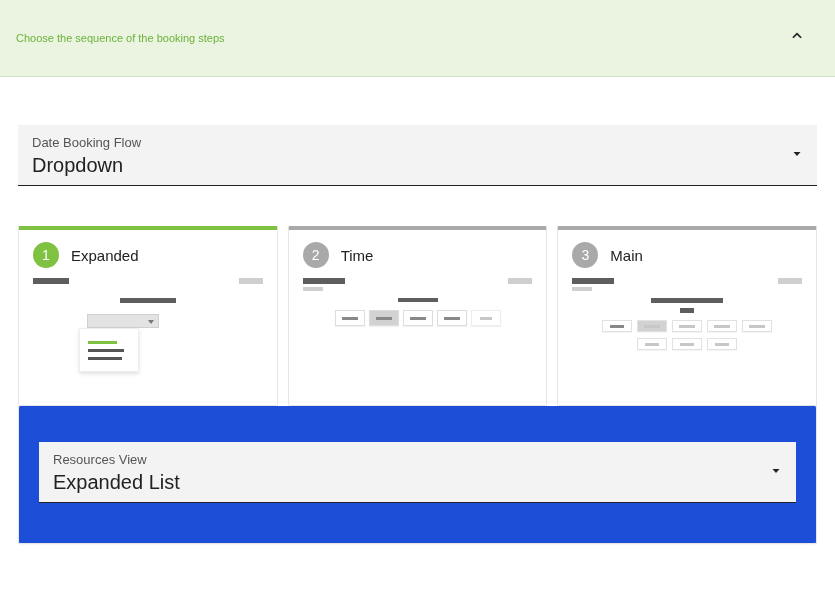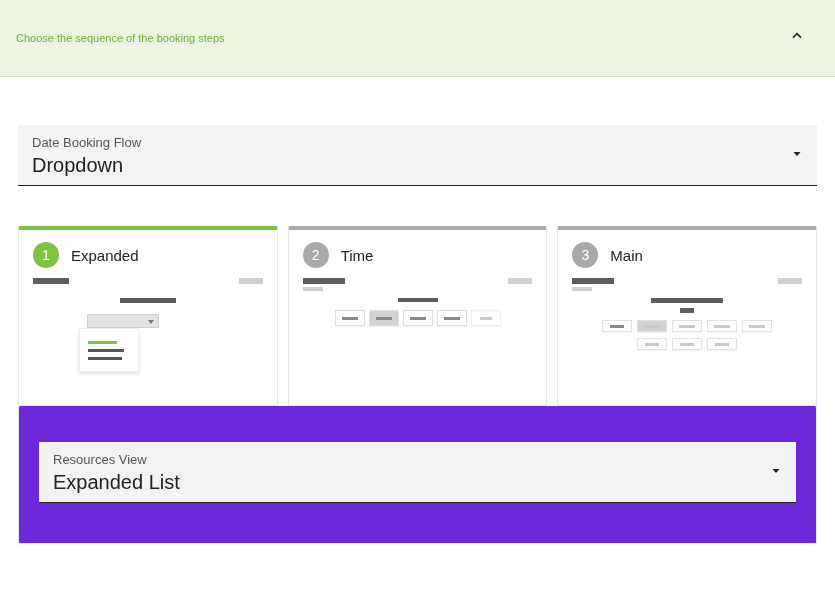--- a/index.html
+++ b/index.html
@@ -158,21 +158,21 @@
   .time-ill .row1 .chip { width:30px; }
   .time-ill .row1 .chip .l { width:16px; }
   .time-ill .row1 .chip.sel { background:#d2d2d2; }
   .time-ill .row1 .chip:first-child .l{ background:#888; width:14px;}
   .time-ill .row2 .chip { width:30px; }
   .time-ill .row2 .chip .l { width:14px; }
 
   
   .sub-panel {
     margin: 0 18px 10px 18px;
-    background:#6d28d9;
+    background:#1d4ed8;
     border:1px solid #e7e7e7;
     border-top:none;
     border-radius:2px;
     padding:36px 20px 40px 20px;
     box-shadow: 0 1px 2px rgba(0,0,0,.04);
   }
 </style>
 </head>
 <body>
 

